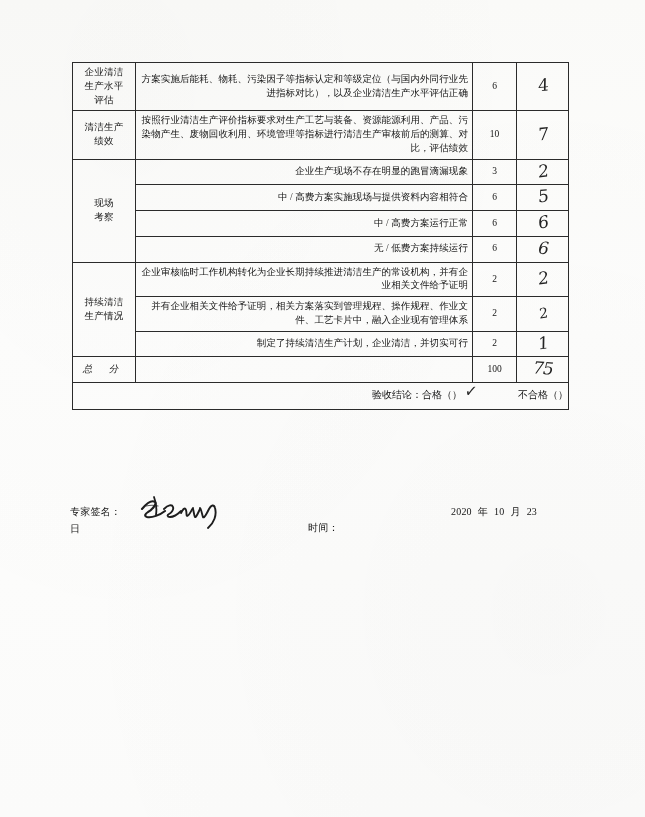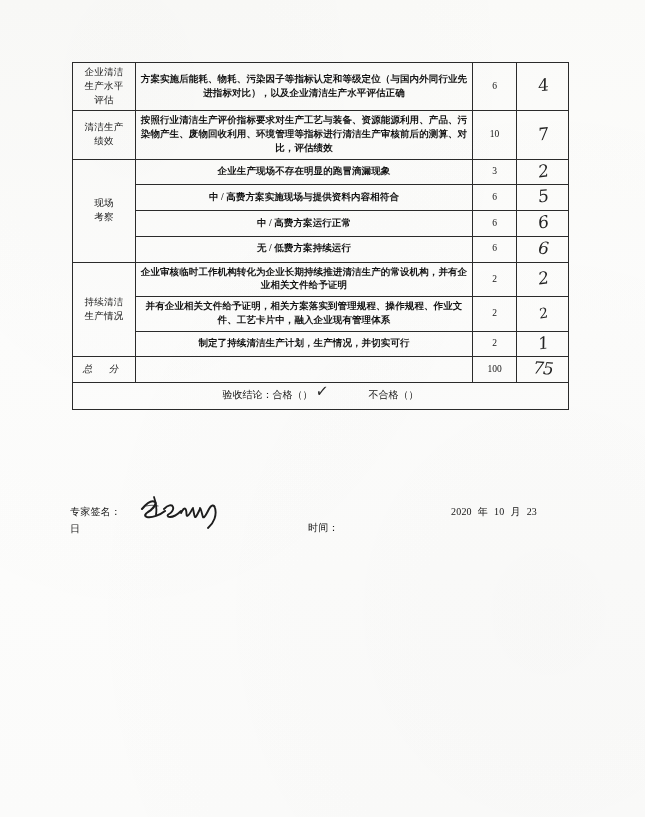--- a/index.html
+++ b/index.html
@@ -48,24 +48,23 @@
     color: #141414;
   }
   .cat-cell {
     width: 54px;
     text-align: center;
     font-size: 9.5px;
     line-height: 1.5;
     letter-spacing: 0.2px;
   }
   .desc-cell {
-    text-align: center;
+    text-align: right;
     padding: 4px 5px 4px 6px;
     letter-spacing: 0.1px;
-    font-weight: bold;
   }
   .score-cell {
     width: 35px;
     text-align: center;
     font-family: "Liberation Serif", serif;
     font-size: 9px;
   }
   .mark-cell {
     width: 43px;
     text-align: center;
@@ -87,21 +86,21 @@
   .total-label {
     text-align: center;
     letter-spacing: 7px;
     padding-left: 7px;
     font-size: 10px;
     font-style: italic;
   }
   .total-blank { }
 
   .conclusion-row td {
-    text-align: center;
+    text-align: right;
     padding: 5px 0 6px;
     font-size: 10px;
     position: relative;
   }
   .conclusion-inner {
     display: inline-block;
     position: relative;
   }
   .gap-wide { display: inline-block; width: 56px; }
   .tick {
@@ -209,21 +208,21 @@
         <td class="desc-cell">企业审核临时工作机构转化为企业长期持续推进清洁生产的常设机构，并有企业相关文件给予证明</td>
         <td class="score-cell">2</td>
         <td class="mark-cell"><span class="hand">2</span></td>
       </tr>
       <tr>
         <td class="desc-cell">并有企业相关文件给予证明，相关方案落实到管理规程、操作规程、作业文件、工艺卡片中，融入企业现有管理体系</td>
         <td class="score-cell">2</td>
         <td class="mark-cell"><span class="hand small">2</span></td>
       </tr>
       <tr>
-        <td class="desc-cell">制定了持续清洁生产计划，生产情况，并切实可行</td>
+        <td class="desc-cell">制定了持续清洁生产计划，企业清洁，并切实可行</td>
         <td class="score-cell">2</td>
         <td class="mark-cell"><span class="hand">1</span></td>
       </tr>
 
       <tr>
         <td class="cat-cell total-label">总 分</td>
         <td class="desc-cell total-blank"></td>
         <td class="score-cell">100</td>
         <td class="mark-cell"><span class="hand tilt2">75</span></td>
       </tr>

